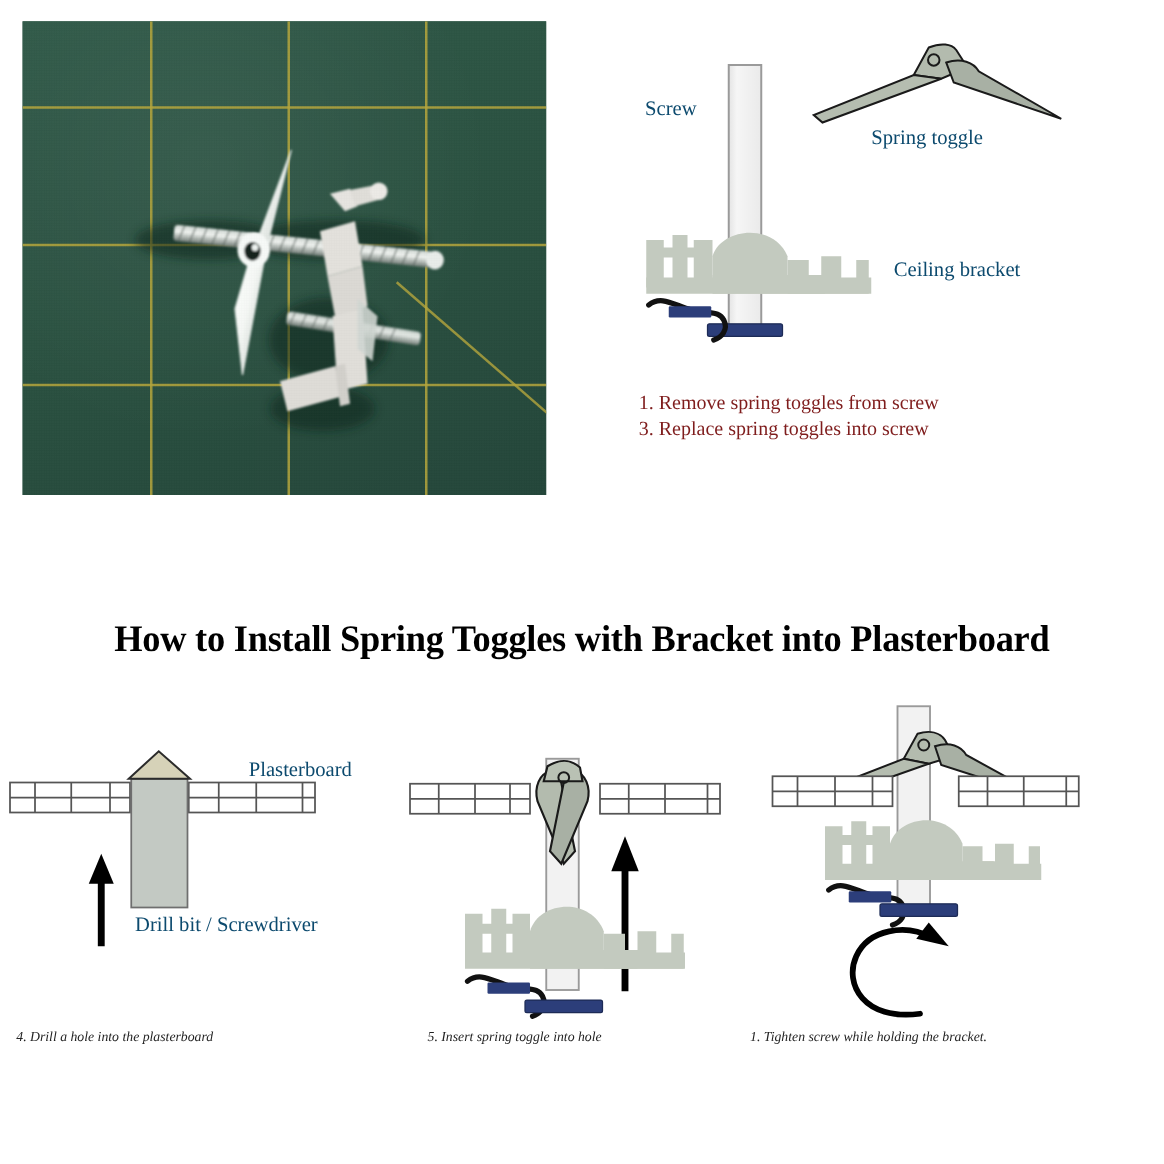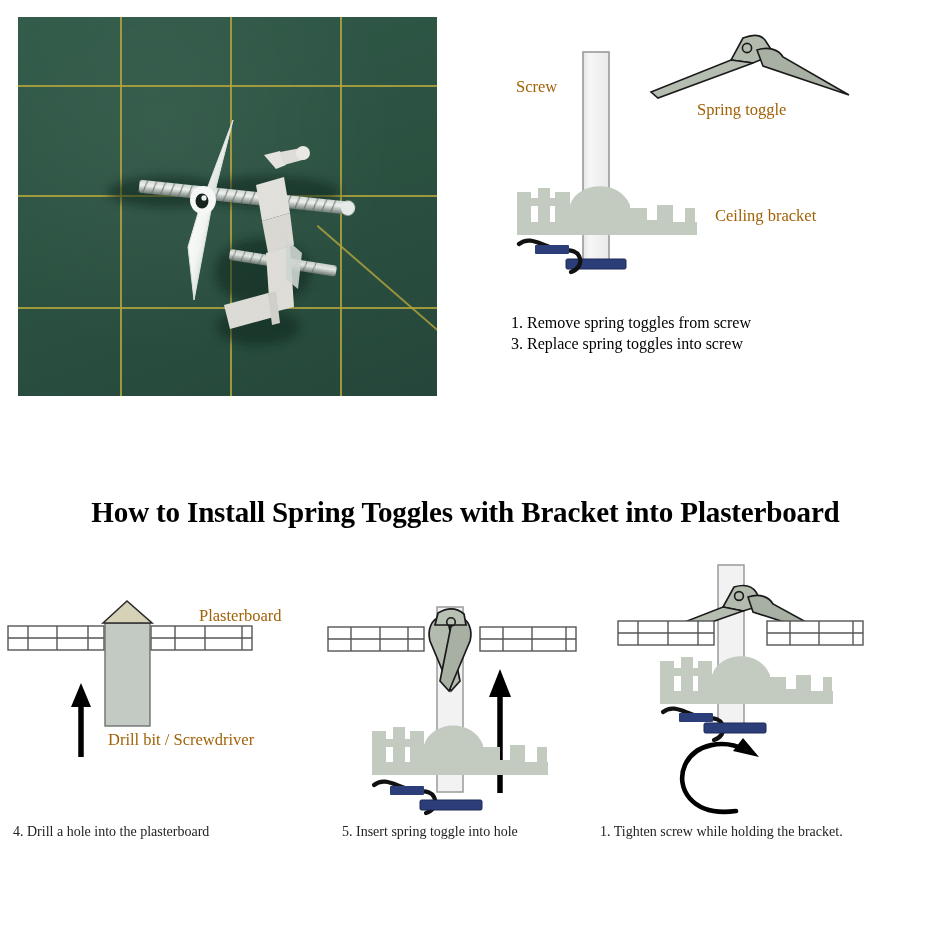--- a/index.html
+++ b/index.html
@@ -26,28 +26,28 @@
   #photo .grain{position:absolute;inset:0;opacity:.18;
     background-image:
       repeating-linear-gradient(0deg, rgba(255,255,255,.04) 0 1px, rgba(0,0,0,.04) 1px 2px),
       repeating-linear-gradient(90deg, rgba(255,255,255,.03) 0 1px, rgba(0,0,0,.03) 1px 2px);
   }
 
   
   svg{display:block;overflow:visible;}
 
   
-  .lbl{font-size:16.5px;color:#a16207;white-space:nowrap;line-height:1.15;}
-  .steps{font-size:16px;color:#000000;line-height:20.5px;white-space:nowrap;}
+  .lbl{font-size:16.5px;color:#0c4a6e;white-space:nowrap;line-height:1.15;}
+  .steps{font-size:16px;color:#7f1d1d;line-height:20.5px;white-space:nowrap;}
   #title{left:0;top:495px;width:931px;text-align:center;
     font-size:30px;font-weight:bold;letter-spacing:-.2px;
     color:#000;white-space:nowrap;
     font-family:"Liberation Serif","DejaVu Serif",serif;
     transform:scaleX(.97);}
-  .caption{font-size:14px;color:#222;white-space:nowrap;}
+  .caption{font-size:11px;color:#222;white-space:nowrap;font-style:italic;}
 </style>
 </head>
 <body>
 
 <div class="abs" id="photo">
   <div class="mat"></div>
 
   <div class="gline gv" style="left:102px"></div>
   <div class="gline gv" style="left:212px"></div>
   <div class="gline gv" style="left:322px"></div>

